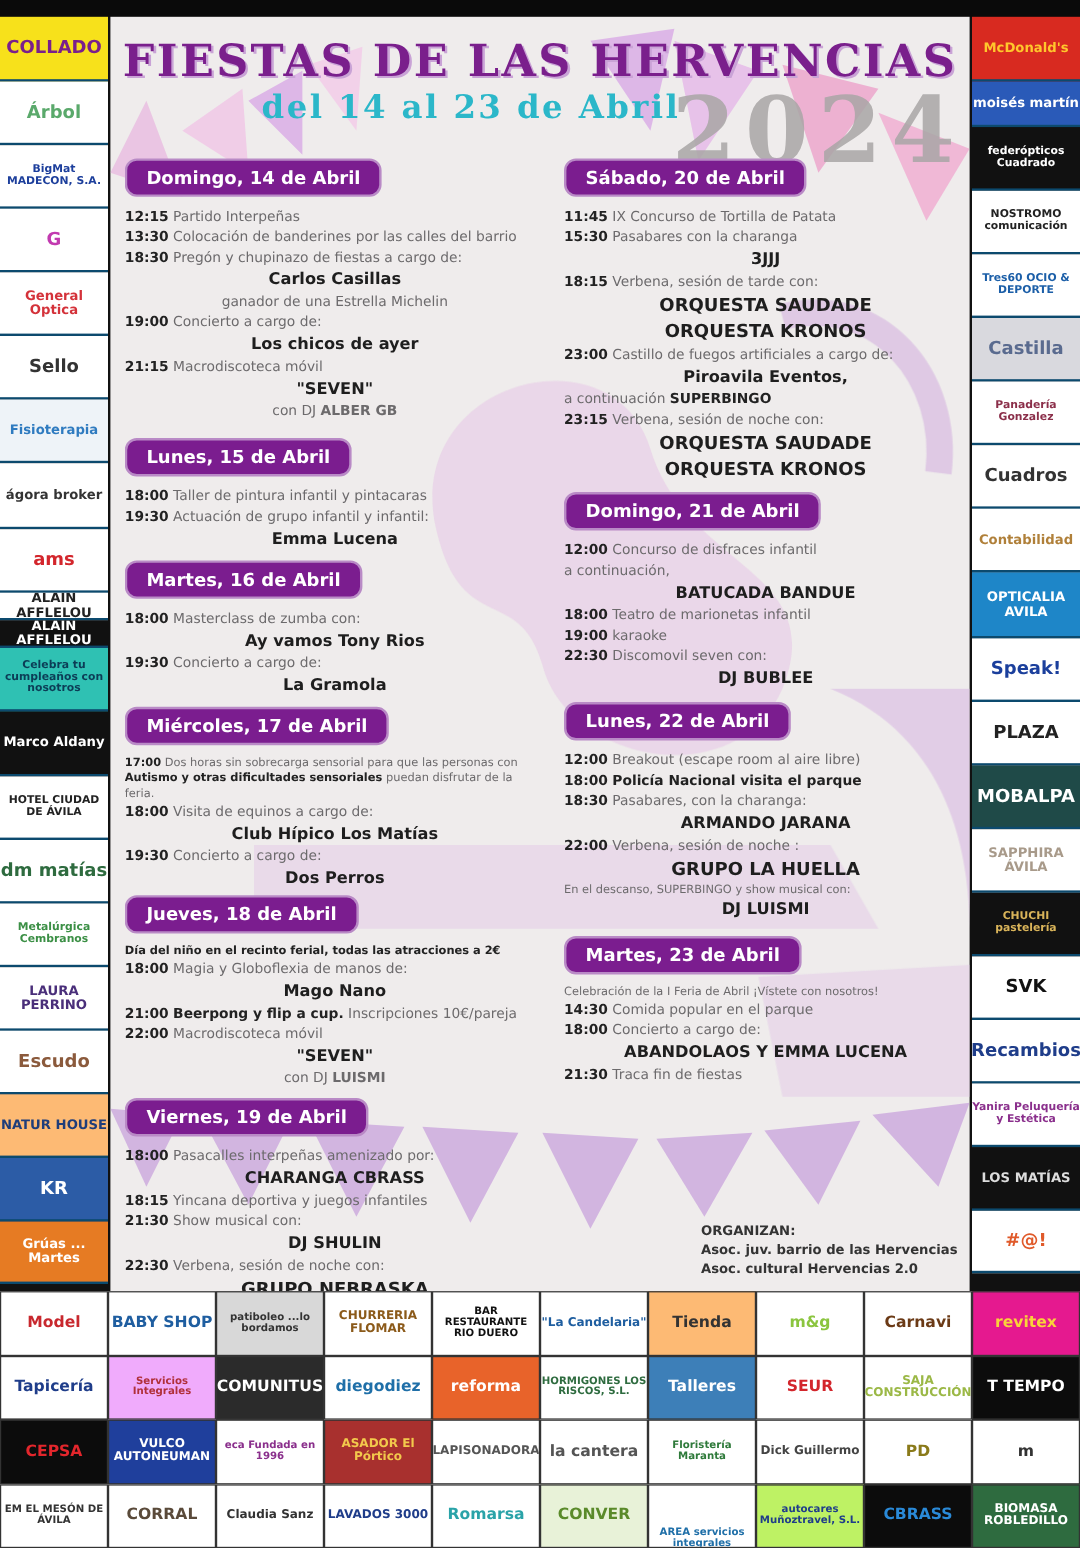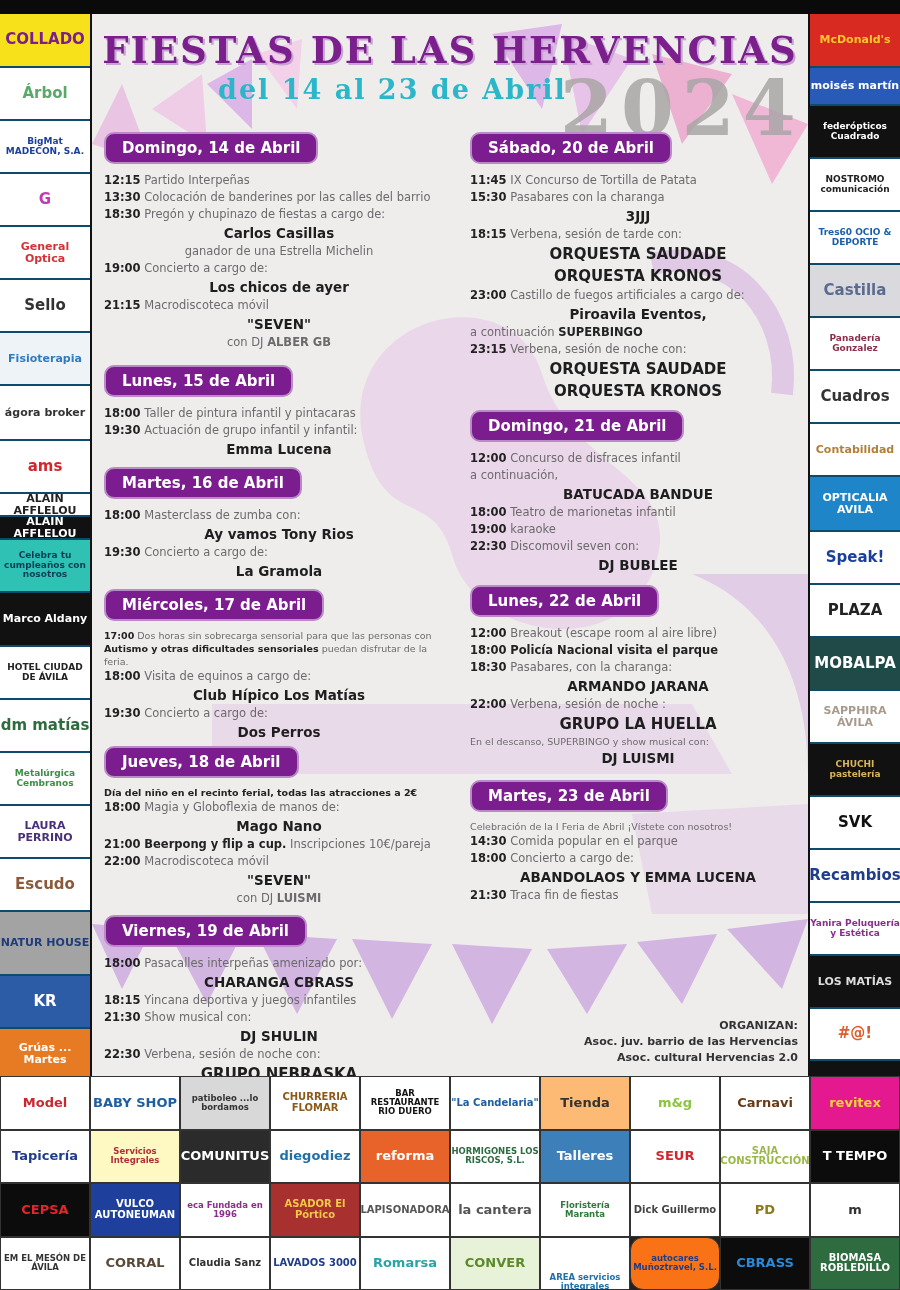--- a/index.html
+++ b/index.html
@@ -28,21 +28,21 @@
   .day { position: relative; margin-bottom: 4px; }
   .pill { display: inline-block; background: #7b1d8f; color: #fff; font-weight: bold; font-size: 15px;
           border-radius: 10px; padding: 5px 16px 5px 16px; border: 2px solid #b98ac6; margin-bottom: 8px; }
   .ev { font-size: 11.5px; color: #6c6a6c; line-height: 17px; white-space: nowrap; }
   .ev.sm { font-size: 9.5px; line-height: 13px; white-space: normal; }
   .ev b, .ev .t { color: #222; font-weight: bold; }
   .perf { text-align: center; font-weight: bold; color: #1e1e1e; font-size: 13.5px; line-height: 20px; }
   .perf.big { font-size: 15px; line-height: 22px; }
   .note { text-align: center; font-size: 11.5px; color: #6c6a6c; line-height: 17px; }
 
-  .org { position: absolute; right: 10px; top: 1004px; text-align: right; font-size: 11px; font-weight: bold; color: #333; line-height: 16px; }
+  .org { position: absolute; right: 10px; top: 1004px; font-size: 11px; font-weight: bold; color: #333; line-height: 16px; }
 
   
   .sidecol { position: absolute; top: 14px; width: 90px; }
   .sidecol.left { left: 0; }
   .sidecol.right { left: 810px; }
   .logo { width: 90px; border-bottom: 2px solid #0c4a6e; display: flex; align-items: center; justify-content: center;
           flex-direction: column; overflow: hidden; text-align: center; font-weight: bold; line-height: 1.05; }
 
   .grid { position: absolute; left: 0; top: 1076px; width: 900px; height: 214px; display: grid;
           grid-template-columns: repeat(10, 90px); grid-template-rows: repeat(4, 53.5px); background: #222; gap: 0; }
@@ -103,21 +103,21 @@
       </div>
       <div class="logo" style="height: 53px; background: rgb(255, 255, 255);">
         <span style="color: rgb(59, 143, 69); font-size: 9px;">Metalúrgica Cembranos</span>
       </div>
       <div class="logo" style="height: 53px; background: rgb(255, 255, 255);">
         <span style="color: rgb(74, 47, 122); font-size: 11px;">LAURA PERRINO</span>
       </div>
       <div class="logo" style="height: 53px; background: rgb(255, 255, 255);">
         <span style="color: rgb(139, 90, 60); font-size: 15px;">Escudo</span>
       </div>
-      <div class="logo" style="height: 64px; background: #a3a3a3;">
+      <div class="logo" style="height: 53px; background: #fdba74;">
         <span style="color: rgb(31, 61, 122); font-size: 11px;">NATUR HOUSE</span>
       </div>
       <div class="logo" style="height: 53px; background: rgb(44, 92, 166);">
         <span style="color: rgb(255, 255, 255); font-size: 15px;">KR</span>
       </div>
       <div class="logo" style="height: 52px; background: rgb(230, 123, 35);">
         <span style="color: rgb(255, 255, 255); font-size: 11px;">Grúas ... Martes</span>
       </div>
     </div>
   <div class="sidecol right" id="side-right">
@@ -270,21 +270,21 @@
       </div>
       <div class="cell" style="background: rgb(255, 255, 255);">
         <span style="color: rgb(107, 58, 22); font-size: 13px;">Carnavi</span>
       </div>
       <div class="cell" style="background: rgb(229, 25, 143);">
         <span style="color: rgb(249, 211, 58); font-size: 13px;">revitex</span>
       </div>
       <div class="cell" style="background: rgb(255, 255, 255);">
         <span style="color: rgb(31, 61, 138); font-size: 13px;">Tapicería</span>
       </div>
-      <div class="cell" style="background: #fef9c3;">
+      <div class="cell" style="background: #f0abfc;">
         <span style="color: rgb(176, 48, 58); font-size: 8.5px;">Servicios Integrales</span>
       </div>
       <div class="cell" style="background: rgb(43, 43, 43);">
         <span style="color: rgb(255, 255, 255); font-size: 13px;">COMUNITUS</span>
       </div>
       <div class="cell" style="background: rgb(255, 255, 255);">
         <span style="color: rgb(31, 111, 168); font-size: 13px;">diegodiez</span>
       </div>
       <div class="cell" style="background: rgb(232, 99, 42);">
         <span style="color: rgb(255, 255, 255); font-size: 13px;">reforma</span>
@@ -348,21 +348,21 @@
       </div>
       <div class="cell" style="background: rgb(255, 255, 255);">
         <span style="color: rgb(42, 163, 168); font-size: 13px;">Romarsa</span>
       </div>
       <div class="cell" style="background: rgb(232, 242, 216);">
         <span style="color: rgb(90, 138, 42); font-size: 13px;">CONVER</span>
       </div>
       <div class="cell" style="background: rgb(255, 255, 255);">
         <span style="color: rgb(31, 111, 168); font-size: 8.5px; margin-top: 38px;">AREA servicios integrales</span>
       </div>
-      <div class="cell" style="background: #f97316; border-radius: 13px;">
+      <div class="cell" style="background: #bef264;">
         <span style="color: rgb(31, 61, 138); font-size: 8.5px;">autocares Muñoztravel, S.L.</span>
       </div>
       <div class="cell" style="background: rgb(12, 12, 12);">
         <span style="color: rgb(42, 138, 216); font-size: 13px;">CBRASS</span>
       </div>
       <div class="cell" style="background: rgb(46, 107, 63);">
         <span style="color: rgb(255, 255, 255); font-size: 10px;">BIOMASA ROBLEDILLO</span>
       </div>
     </div>
 </div>

